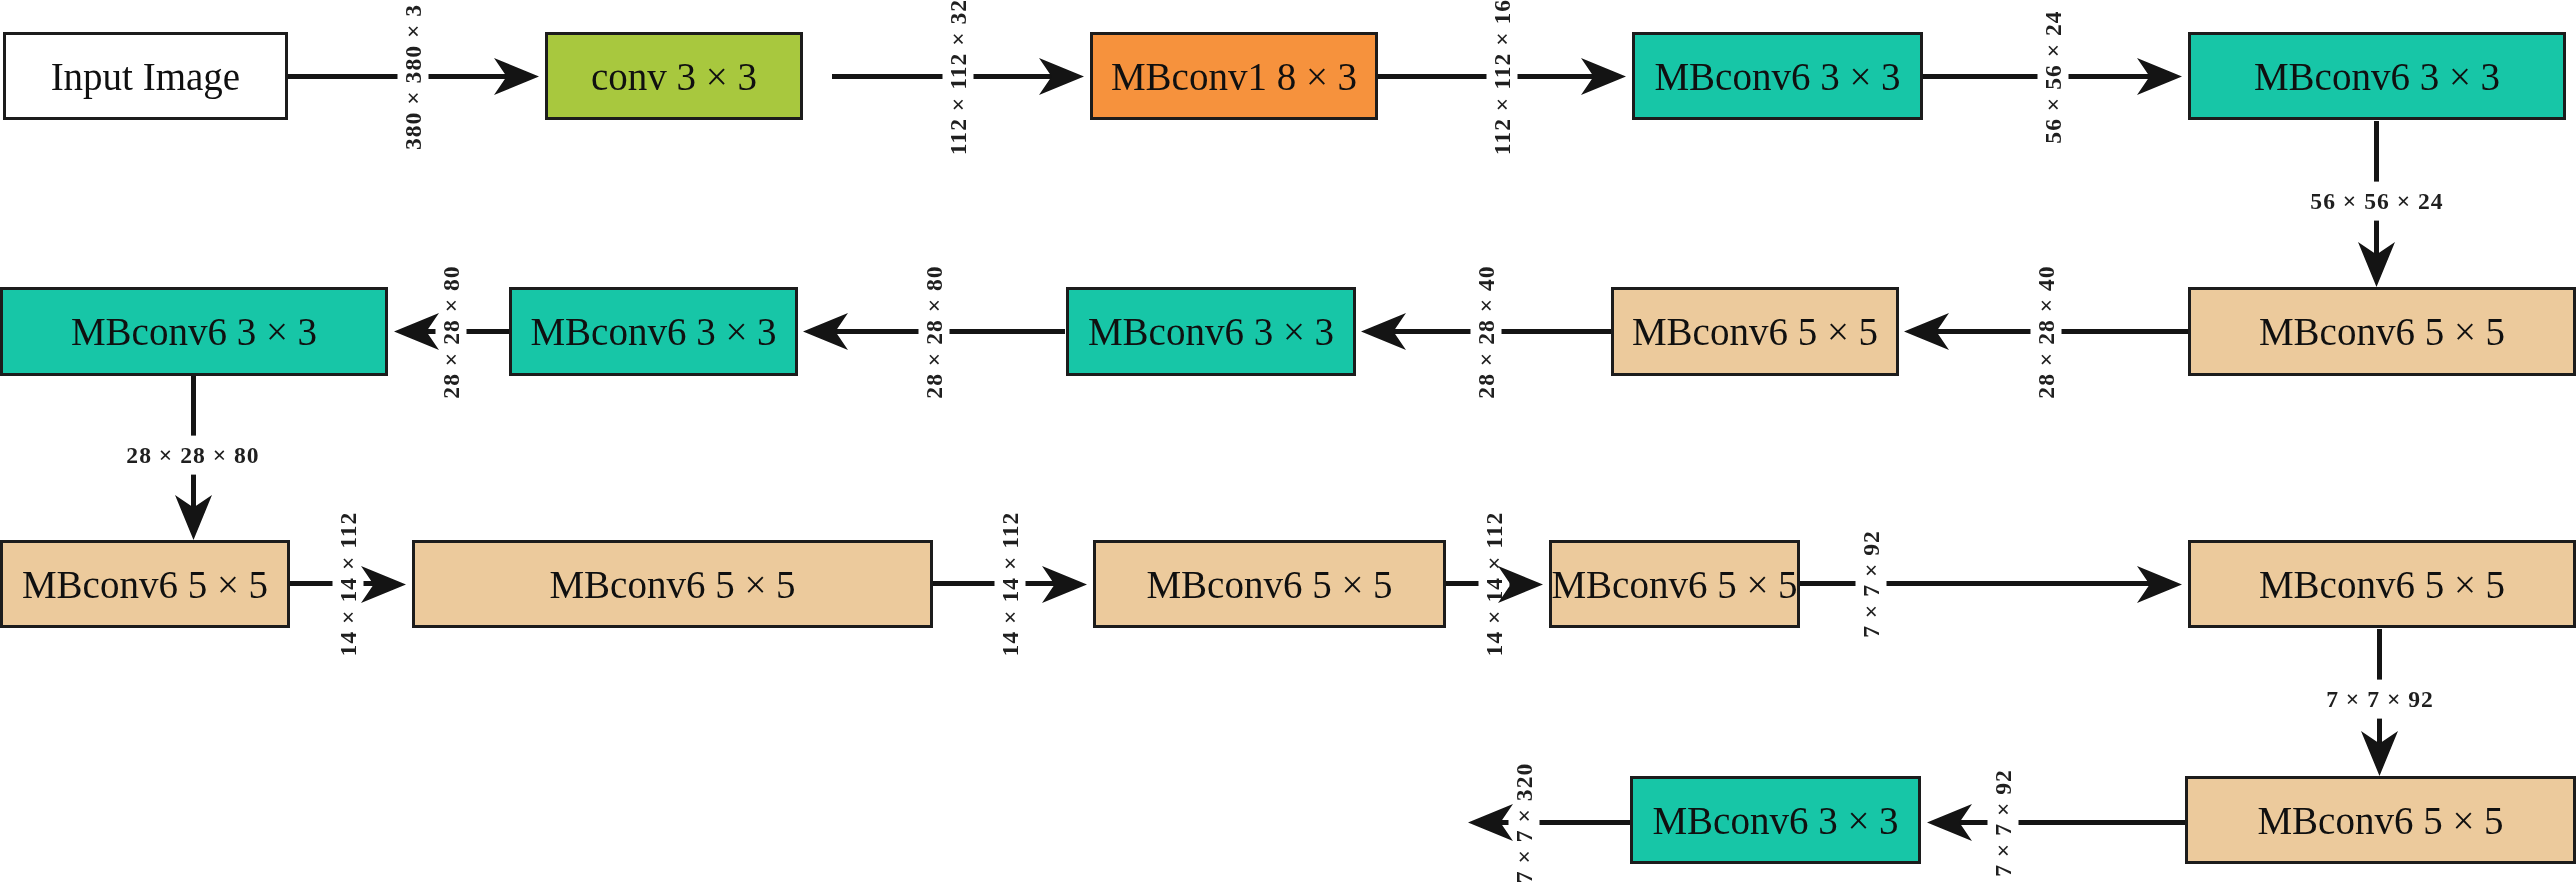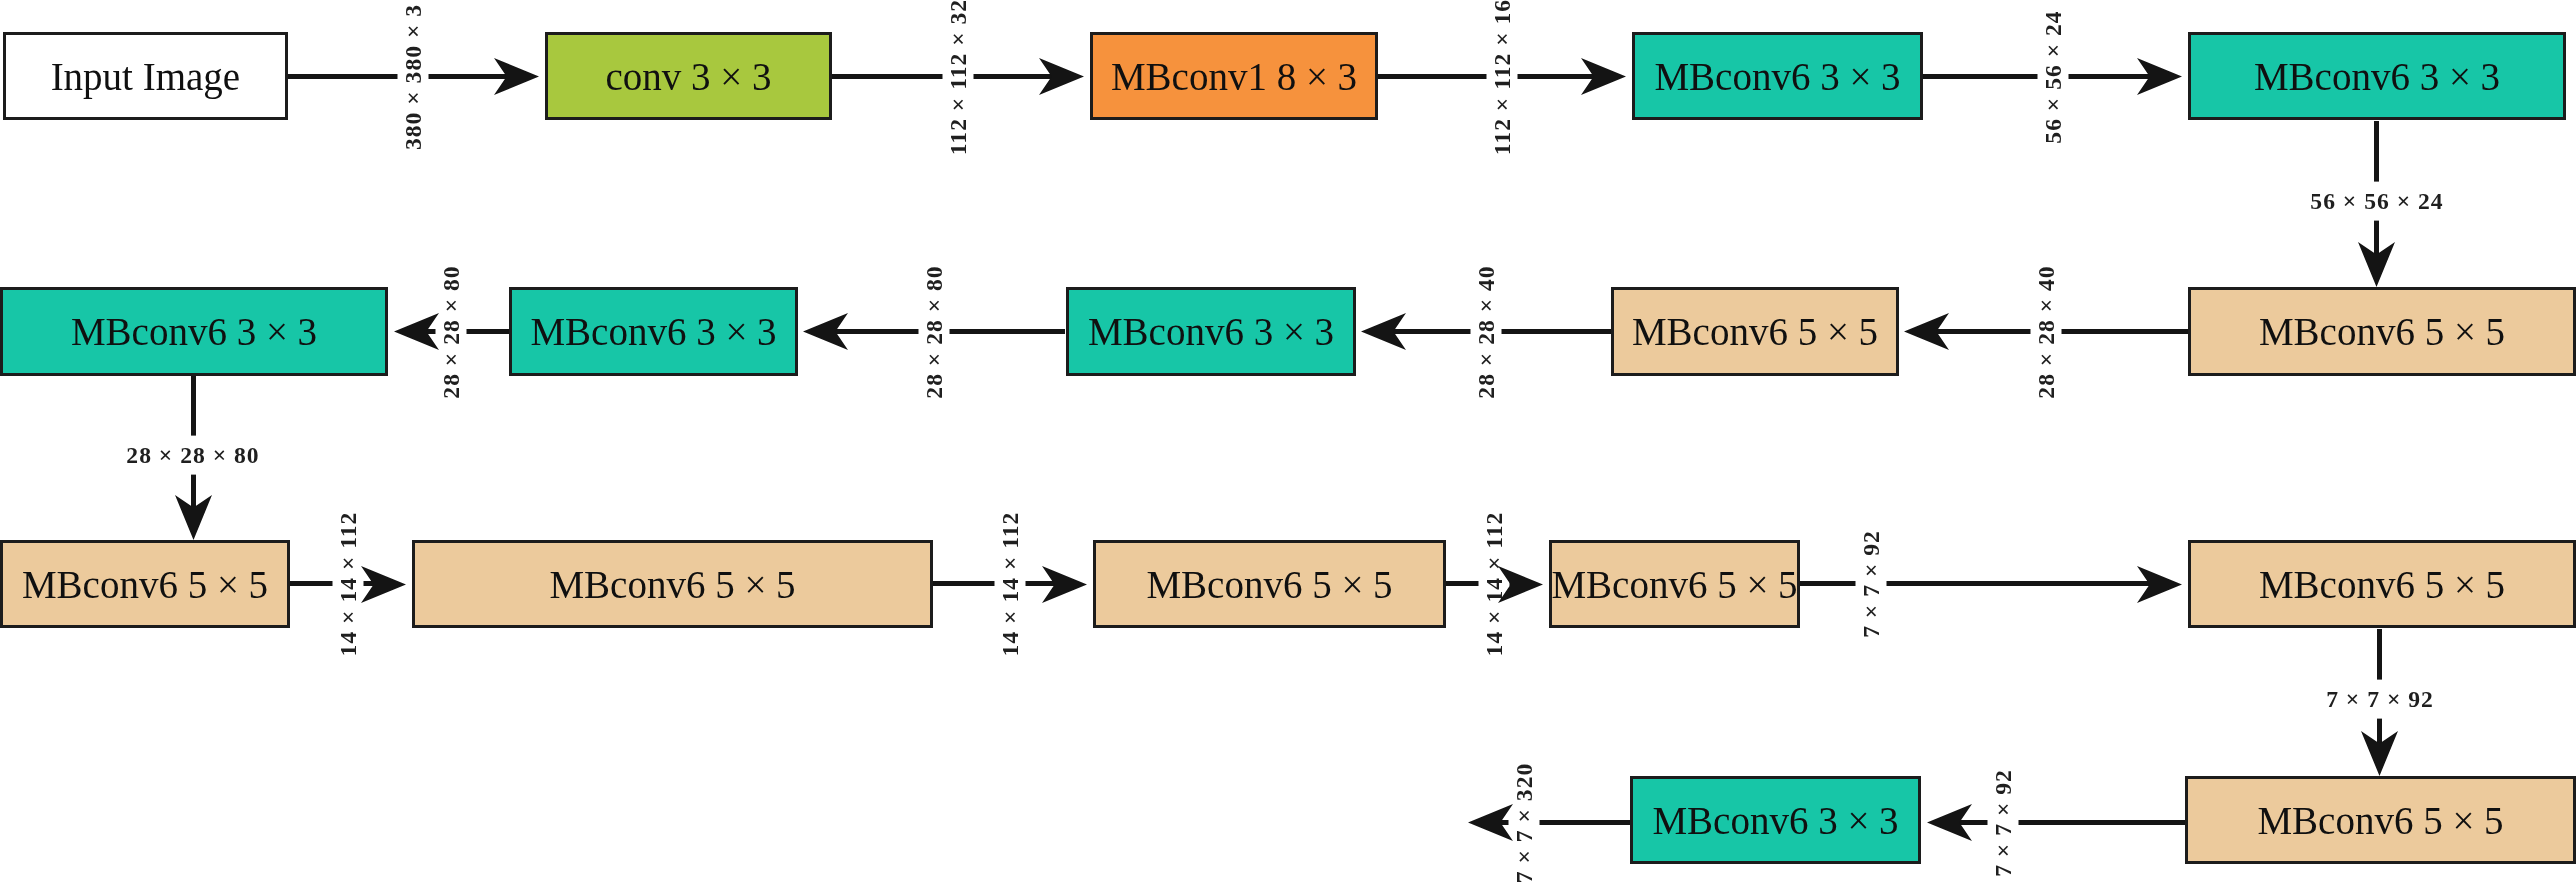--- a/index.html
+++ b/index.html
@@ -32,21 +32,21 @@
   .dim.rot{transform:translate(-50%,-50%) rotate(-90deg);padding:2px 7.9px;}
   .dim.hor{transform:translate(-50%,-50%);padding:5.9px 9.8px;}
 </style>
 </head>
 <body>
 
 <div id="canvas" style="background: rgb(255, 255, 255);">
     <div class="node" style="left: 2.9px; top: 32px; width: 285px; height: 88px; background: rgb(255, 255, 255);">
       <span>Input Image</span>
     </div>
-    <div class="node" style="left: 545px; top: 32px; width: 287px; height: 88px; background: rgb(168, 200, 62);">
+    <div class="node" style="left: 545px; top: 32px; width: 258px; height: 88px; background: rgb(168, 200, 62);">
       <span>conv 3 × 3</span>
     </div>
     <div class="node" style="left: 1090px; top: 32px; width: 288px; height: 88px; background: rgb(246, 146, 61);">
       <span>MBconv1 8 × 3</span>
     </div>
     <div class="node" style="left: 1632px; top: 32px; width: 291px; height: 88px; background: rgb(23, 198, 167);">
       <span>MBconv6 3 × 3</span>
     </div>
     <div class="node" style="left: 2188px; top: 32px; width: 378px; height: 88px; background: rgb(23, 198, 167);">
       <span>MBconv6 3 × 3</span>

